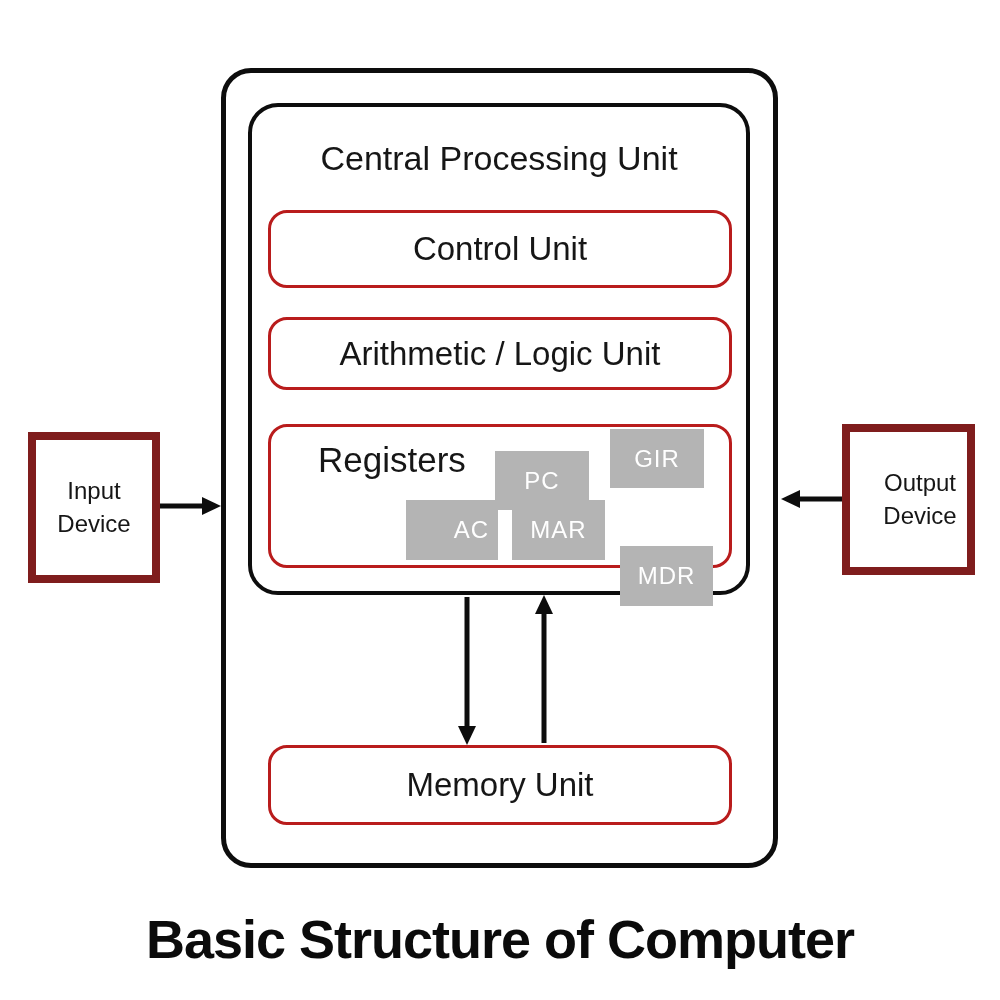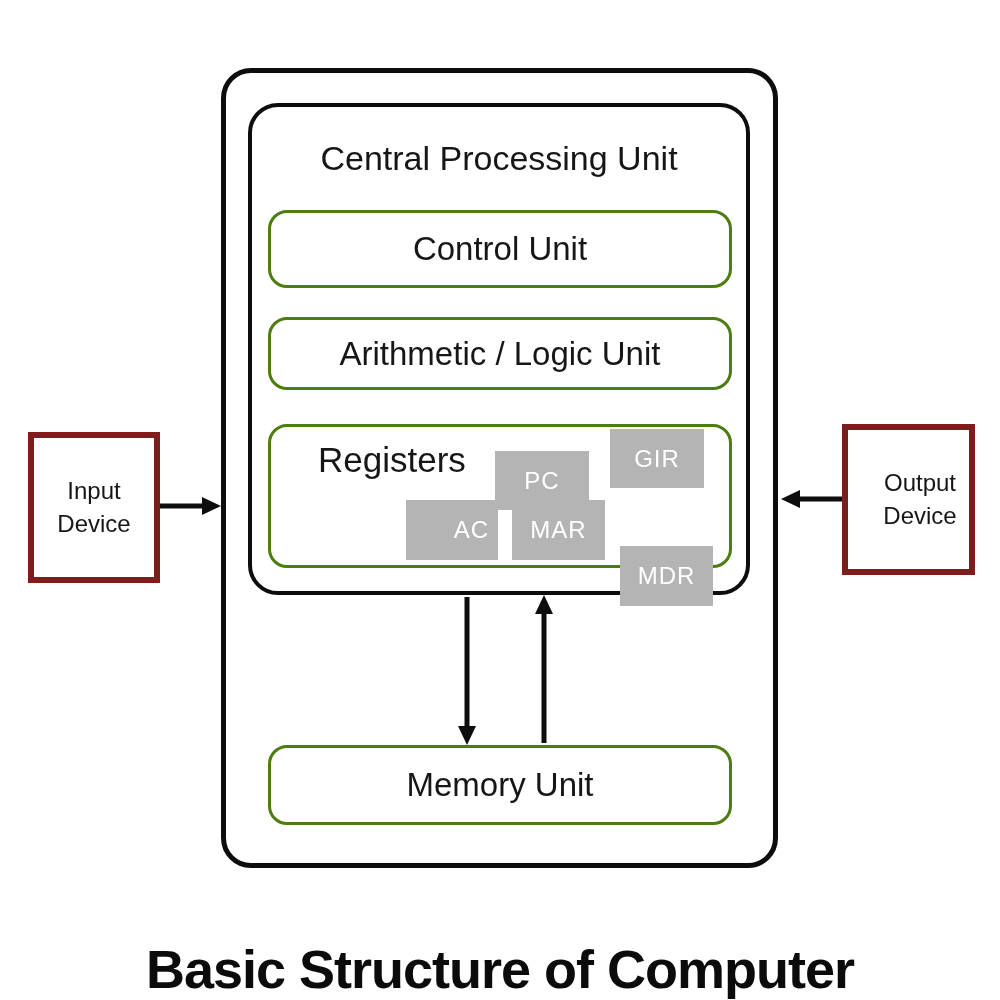--- a/index.html
+++ b/index.html
@@ -29,21 +29,21 @@
     border: 4px solid #0d0d0d; border-radius: 30px;
     background: #ffffff;
   }
   .cpu-title {
     left: 248px; top: 139px; width: 502px;
     text-align: center;
     font-size: 34px; color: #161616;
   }
   .inner-unit {
     left: 268px; width: 464px;
-    border: 3px solid #4d7c0f; border-radius: 19px;
+    border: 3px solid #b91c1c; border-radius: 19px;
     background: #ffffff;
     display: flex; align-items: center; justify-content: center;
     font-size: 33px; color: #161616;
   }
   .control-unit   { top: 210px; height: 78px; }
   .alu-unit       { top: 317px; height: 73px; }
   .registers-box  { top: 424px; height: 144px; justify-content: flex-start; }
   .memory-unit    { top: 745px; height: 80px; }
 
   .registers-label {
@@ -54,42 +54,41 @@
     display: flex; align-items: center; justify-content: center;
     font-size: 24px; letter-spacing: 1px;
   }
   .chip-pc  { left: 495px; top: 431px; width: 94px; height: 59px; margin-top: 20px; }
   .chip-gir { left: 610px; top: 429px; width: 94px; height: 59px; }
   .chip-ac  { left: 406px; top: 500px; width: 92px; height: 60px; }
   .chip-mar { left: 512px; top: 500px; width: 93px; height: 60px; }
   .chip-mdr { left: 620px; top: 500px; width: 93px; height: 60px; margin-top: 46px; }
 
   .device-box {
-    border: 6px solid #7f1d1d;
+    border: 8px solid #7f1d1d;
     background: #ffffff;
     display: flex; flex-direction: column;
     align-items: center; justify-content: center;
     font-size: 24px; line-height: 1.35; color: #161616;
     text-align: center;
   }
   .input-device  { left: 28px;  top: 432px; width: 132px; height: 151px; }
   .output-device { left: 842px; top: 424px; width: 133px; height: 151px; padding-left: 23px; }
 
   .arrow-layer {
     left: 0; top: 0; width: 1000px; height: 1000px;
     pointer-events: none;
   }
 
   .main-title {
     left: 0; top: 908px; width: 1000px;
     text-align: center;
     font-size: 54px; font-weight: bold;
     letter-spacing: -1px;
     color: #0b0b0b;
-    margin-top: 30px;
   }
 </style>
 </head>
 <body>
 
 <div class="canvas">
 
   <div class="abs outer-box"></div>
 
   <div class="abs cpu-box"></div>

